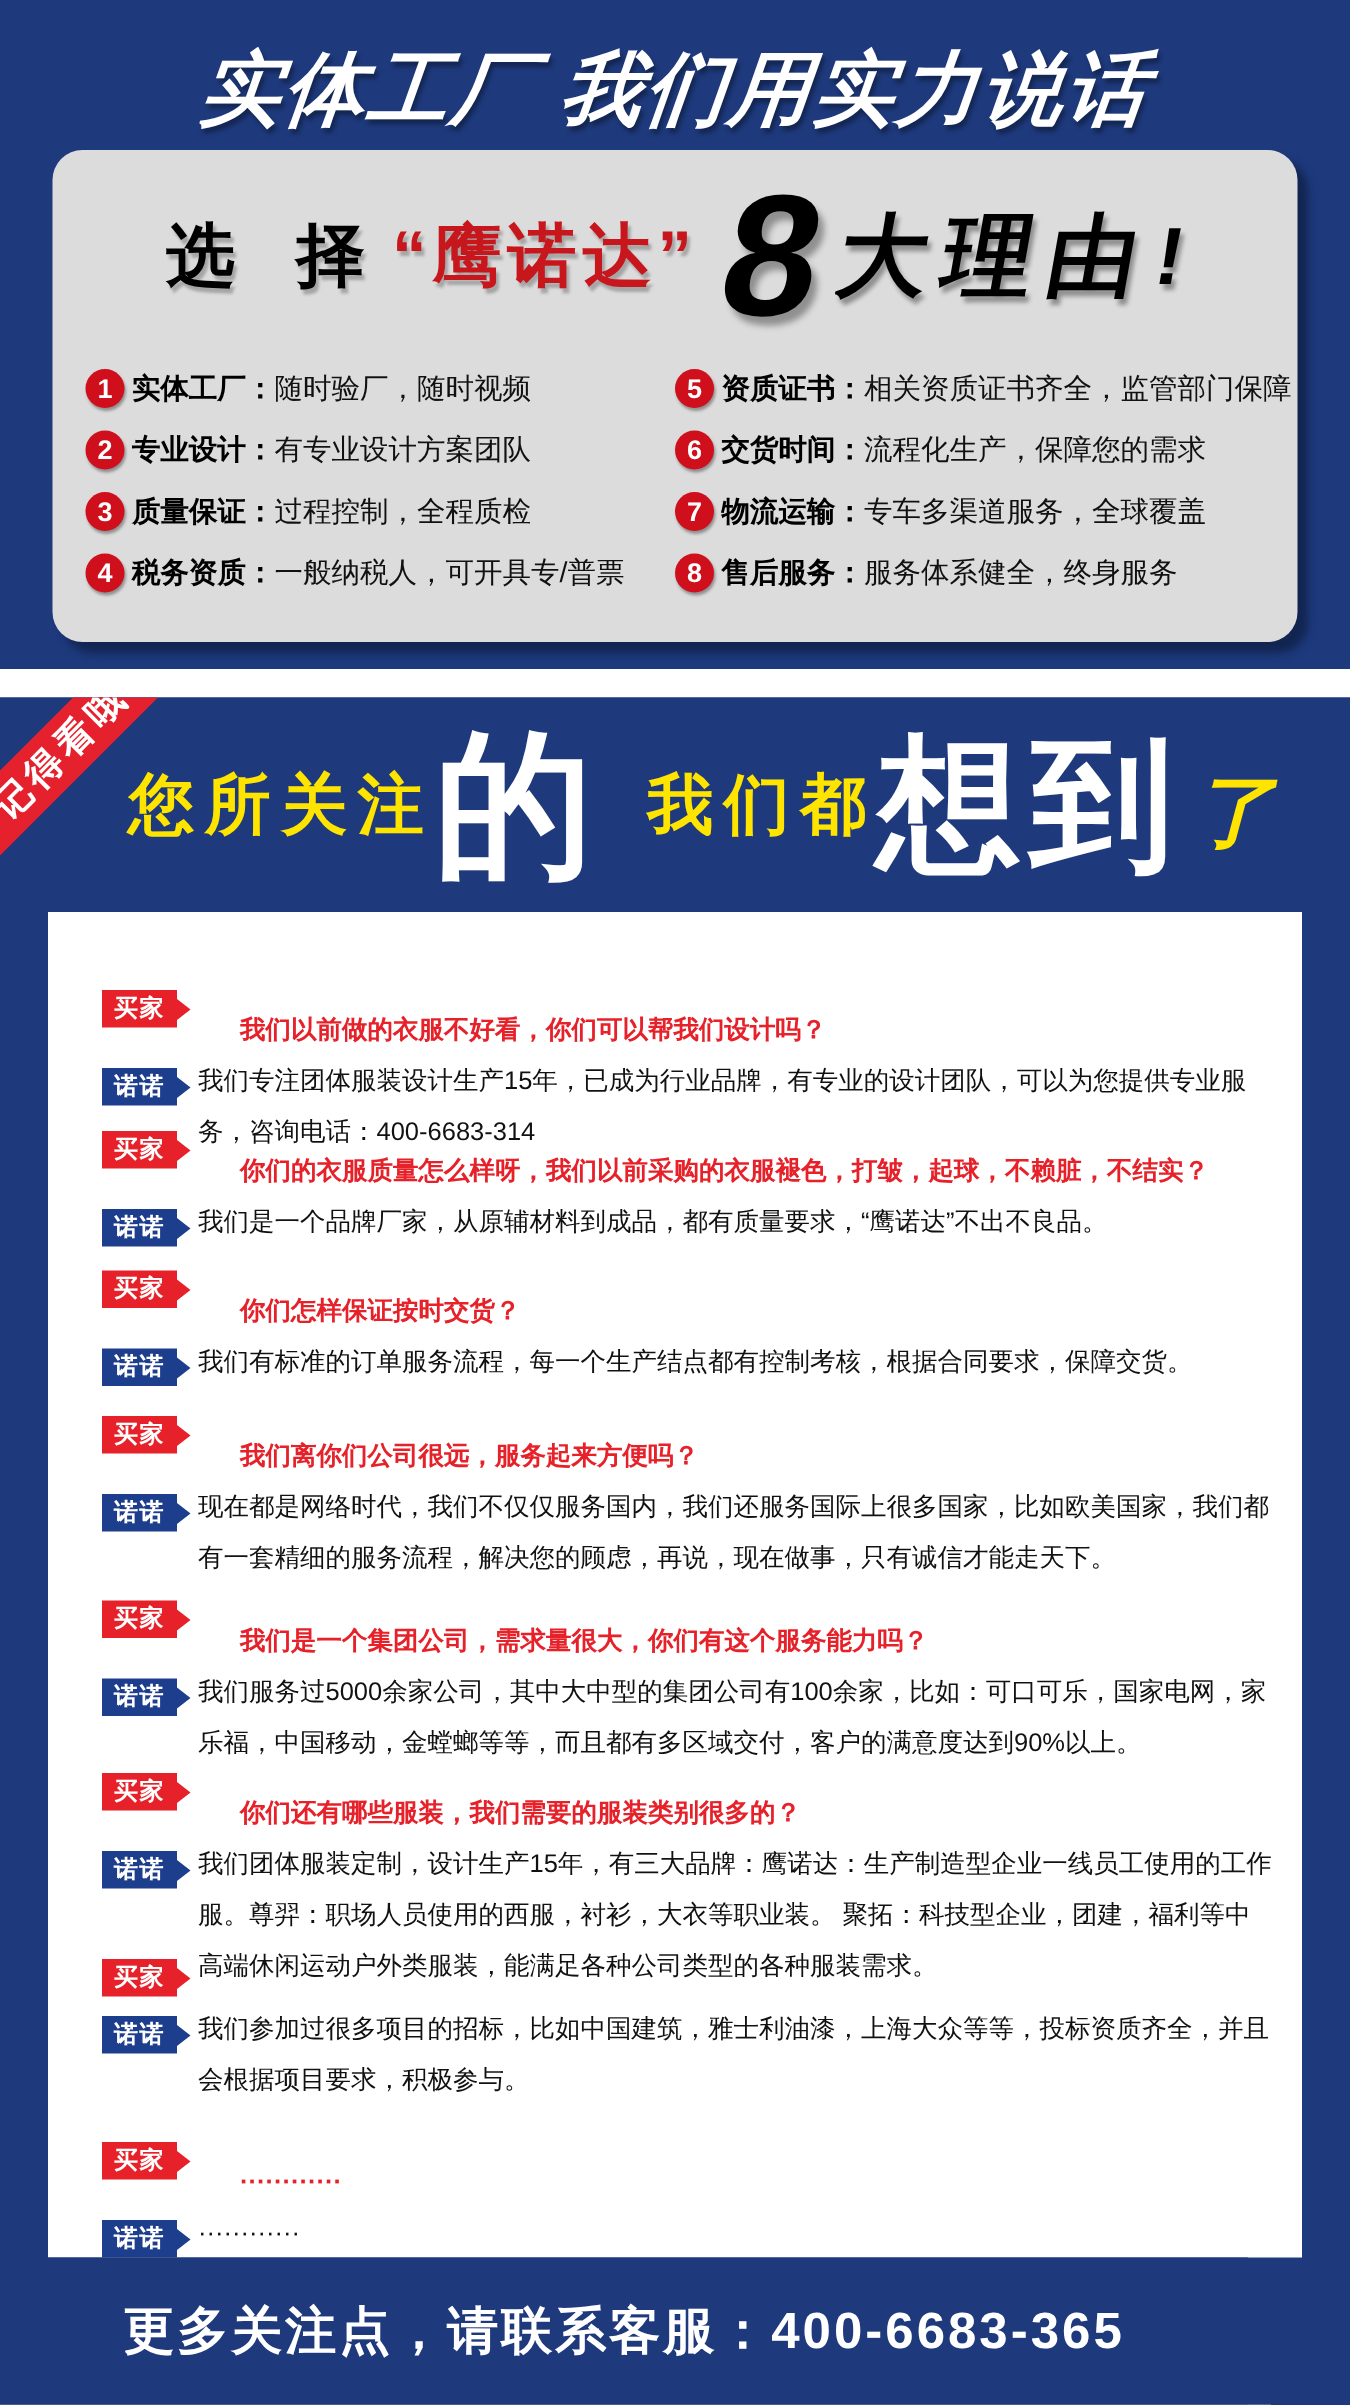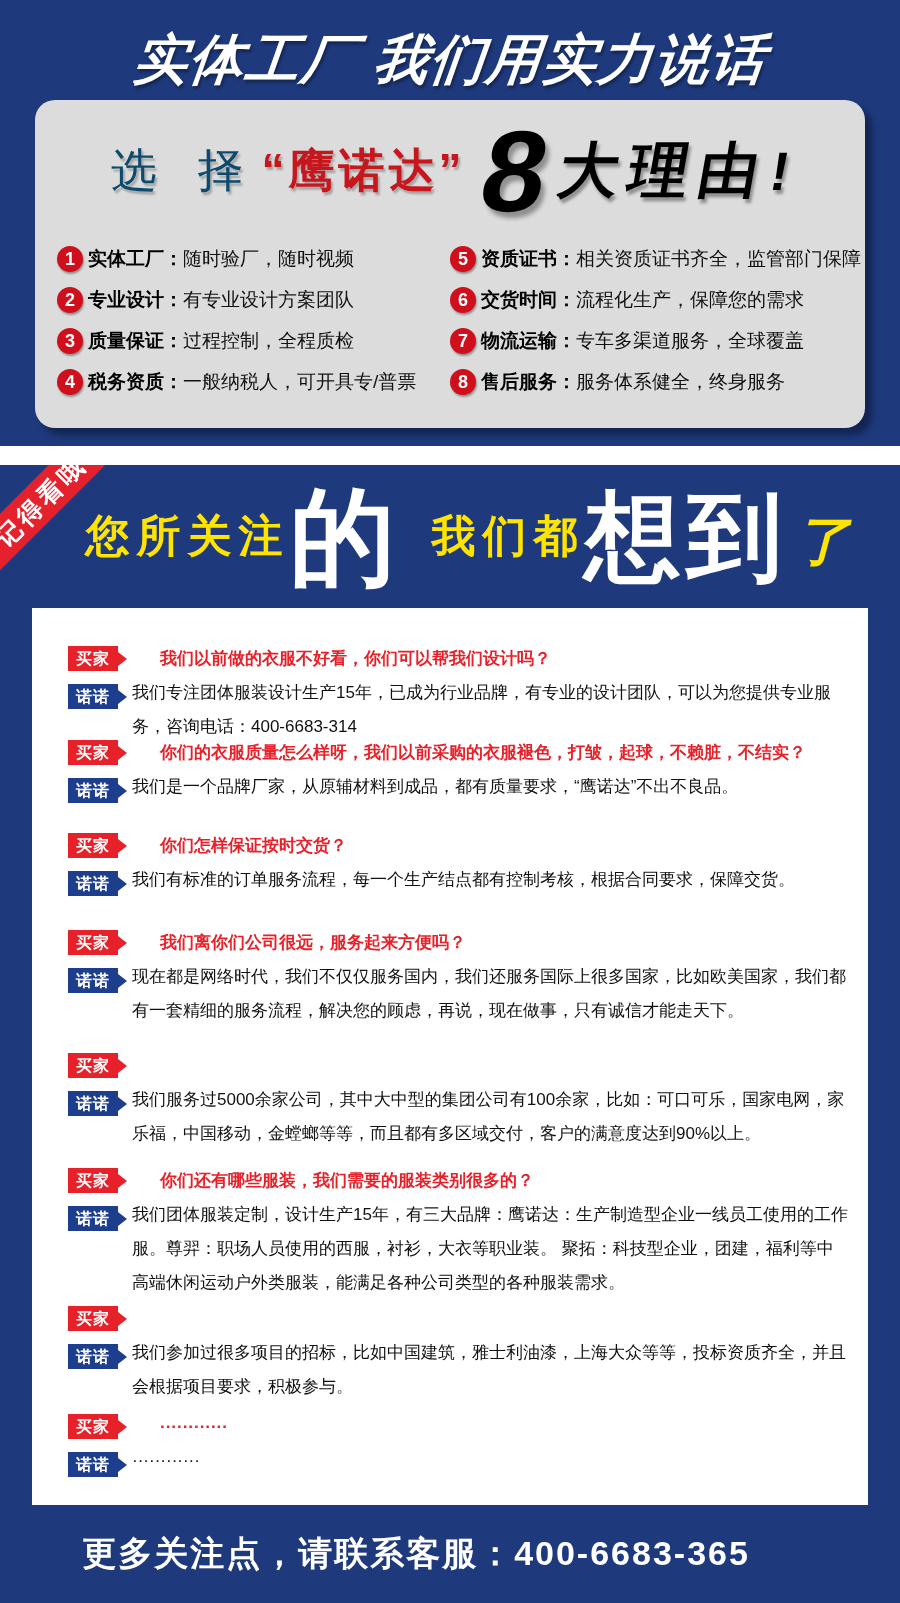--- a/index.html
+++ b/index.html
@@ -23,21 +23,21 @@
   
   .reasons-card {
     position:absolute; top:100px; left:35px; width:830px; height:328px;
     background:#dcdcdc; border-radius:20px;
     box-shadow:7px 7px 6px rgba(10,20,45,0.55);
   }
   .card-title {
     position:absolute; top:6px; left:0; right:0; height:130px;
     display:flex; justify-content:center; align-items:center;
   }
-  .t-select { color:#0c4a6e; font-size:46px; font-weight:400; letter-spacing:14px; text-shadow:2px 3px 2px rgba(0,0,0,0.25); white-space:nowrap;}
+  .t-select { color:#000000; font-size:46px; font-weight:700; letter-spacing:14px; text-shadow:2px 3px 2px rgba(0,0,0,0.25); white-space:nowrap;}
   .t-brand  { color:#c8161d; font-size:46px; font-weight:900; letter-spacing:4px; margin-left:4px; text-shadow:2px 3px 2px rgba(0,0,0,0.25); white-space:nowrap;}
   .t-num    { color:#000; font-size:115px; font-weight:900; line-height:1; margin:0 12px 0 18px;
               transform:skewX(-10deg); text-shadow:5px 6px 4px rgba(0,0,0,0.35);}
   .t-suffix { color:#000; font-size:60px; font-weight:900; letter-spacing:10px;
               transform:skewX(-10deg); text-shadow:3px 4px 3px rgba(0,0,0,0.35); white-space:nowrap;}
   .t-bang   { color:#000; font-size:54px; font-weight:900; margin-left:2px;
               transform:skewX(-10deg); text-shadow:3px 4px 3px rgba(0,0,0,0.35);}
   .reasons-grid {
     position:absolute; top:146px; left:22px; right:12px;
     display:grid; grid-template-rows:repeat(4,auto); grid-auto-flow:column;
@@ -82,21 +82,21 @@
     letter-spacing:1px;
   }
   .tag::after {
     content:''; position:absolute; left:100%; top:50%; margin-top:-7px;
     border:7px solid transparent; border-left-width:9px; border-right-width:0;
   }
   .tag-buyer { background:#e62129; }
   .tag-buyer::after { border-left-color:#e62129; }
   .tag-seller { background:#1d3d8d; }
   .tag-seller::after { border-left-color:#1d3d8d; }
-  .q-text { color:#e62129; font-size:17px; font-weight:bold; margin-left:14px; line-height:25px; }
+  .q-text { color:#e62129; font-size:17px; font-weight:bold; margin-left:14px; line-height:25px;margin-top:28px; }
   .a-text { color:#111111; font-size:17px; margin-left:14px; line-height:34px; margin-top:-5px; }
   .a-row .tag { margin-top:3px; }
 
   
   .footer {
     position:absolute; top:1505px; left:0; width:832px; height:98px;
     background:#1e3a7d; display:flex; align-items:center; justify-content:center;
   }
   .footer-text { color:#ffffff; font-size:34px; font-weight:bold; letter-spacing:2px; white-space:nowrap; }
 </style>
@@ -215,20 +215,21 @@
       </div>
       <div class="a-row">
         <span class="tag tag-seller">诺诺</span>
         <span class="a-text">现在都是网络时代，我们不仅仅服务国内，我们还服务国际上很多国家，比如欧美国家，我们都有一套精细的服务流程，解决您的顾虑，再说，现在做事，只有诚信才能走天下。</span>
       </div>
     </div>
 
     <div class="qa-block" style="top:445px">
       <div class="q-row">
         <span class="tag tag-buyer">买家</span>
+        <span class="q-text">我们是一个集团公司，需求量很大，你们有这个服务能力吗？</span>
       </div>
       <div class="a-row">
         <span class="tag tag-seller">诺诺</span>
         <span class="a-text">我们服务过5000余家公司，其中大中型的集团公司有100余家，比如：可口可乐，国家电网，家乐福，中国移动，金螳螂等等，而且都有多区域交付，客户的满意度达到90%以上。</span>
       </div>
     </div>
 
     <div class="qa-block" style="top:560px">
       <div class="q-row">
         <span class="tag tag-buyer">买家</span>

